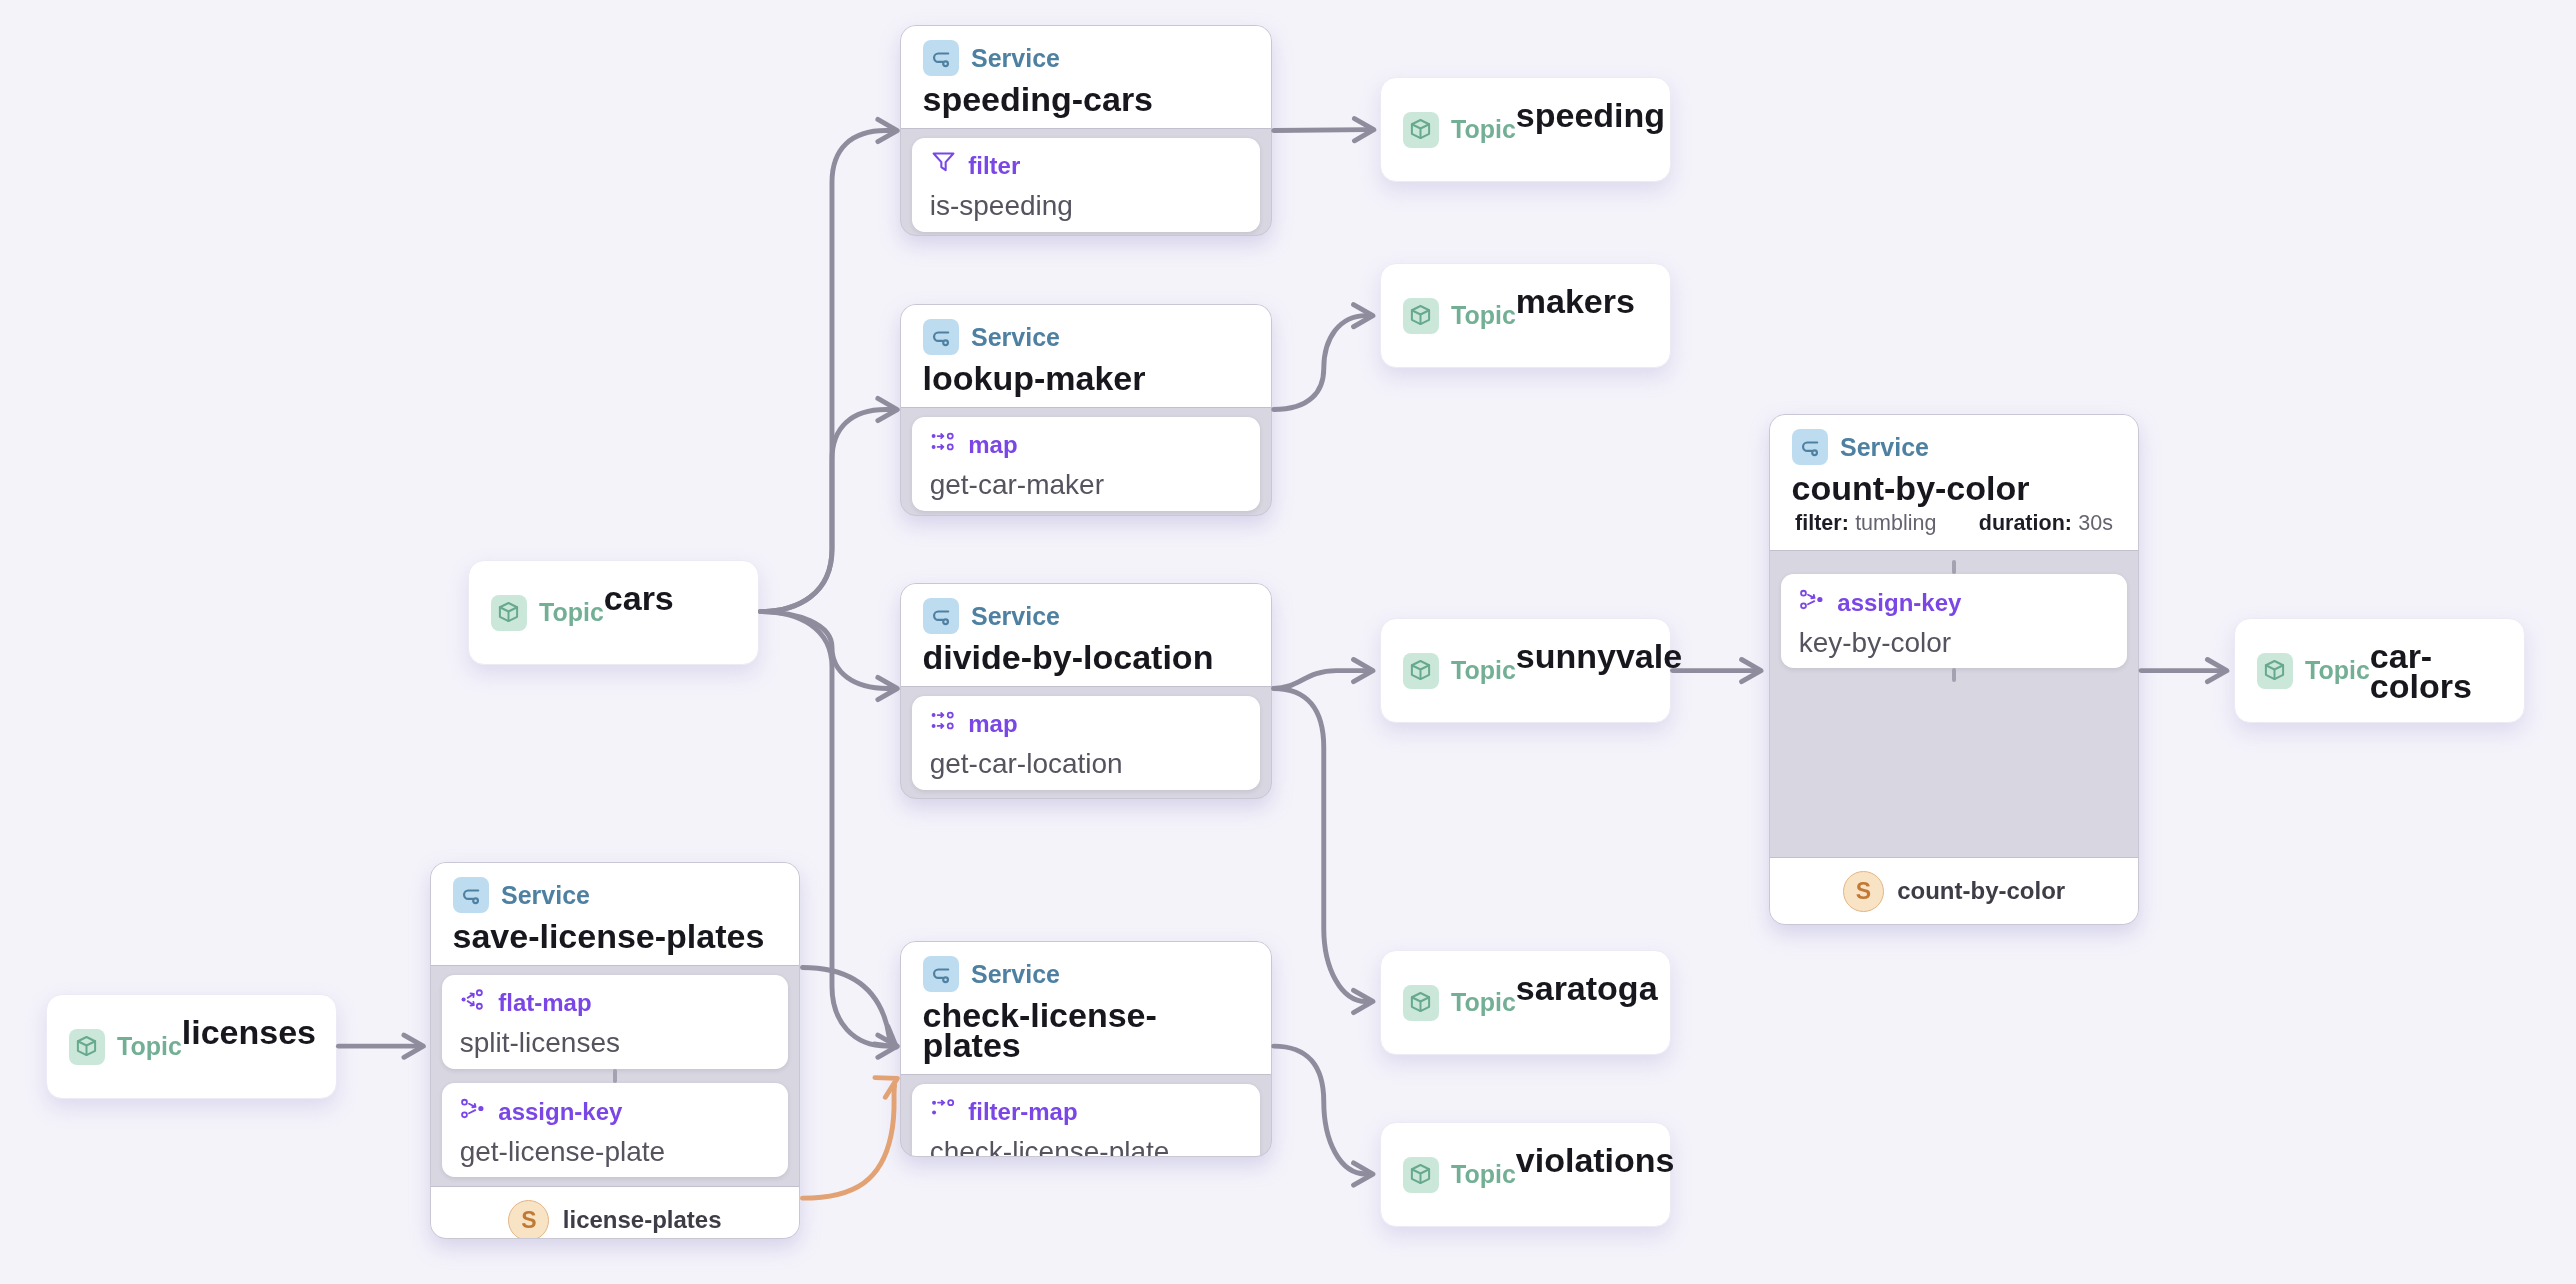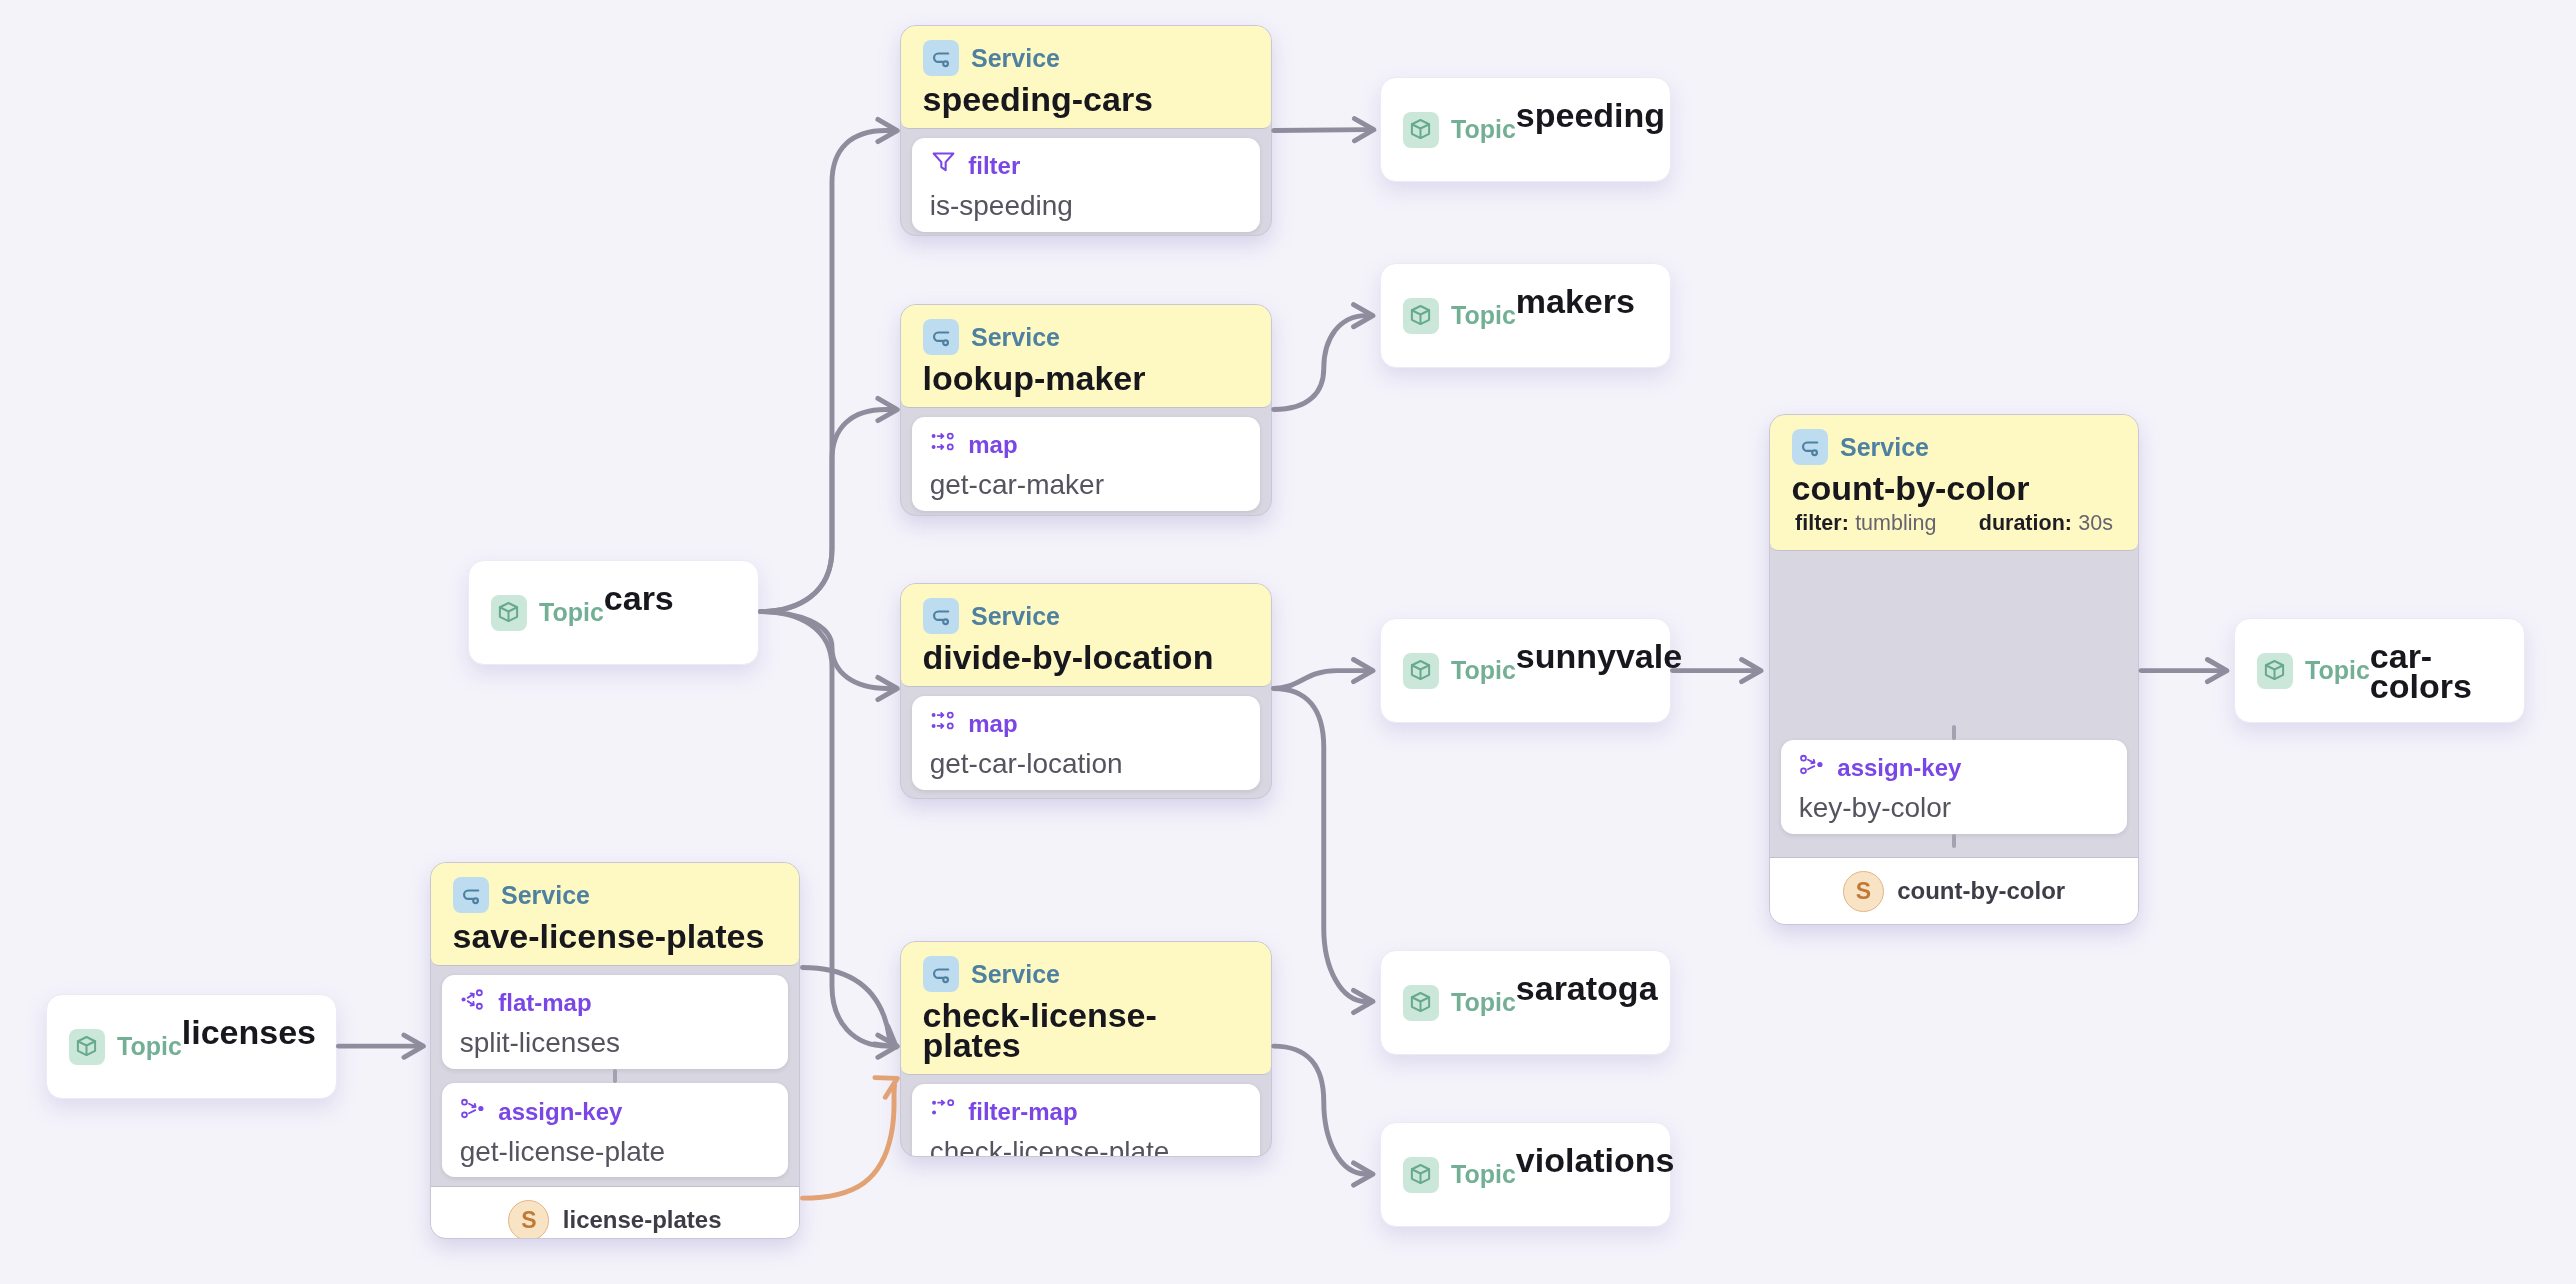--- a/index.html
+++ b/index.html
@@ -17,26 +17,26 @@
     box-shadow:0 9px 19.7px rgba(170,162,212,0.30);
     padding:14.3px 21.5px;display:flex;flex-direction:row;
   }
 
   
   .svc-card{
     background:#D8D6E0;border:1.8px solid #C9C7D4;border-radius:16px;
     box-shadow:0 9px 19.7px rgba(160,152,205,0.35);
     display:flex;flex-direction:column;overflow:hidden;
   }
-  .svc-header{background:#fef9c3;padding:14.3px 21.5px 13.4px;border-bottom:1.8px solid #C2C0CD;border-radius:8px;}
+  .svc-header{background:#ffffff;padding:14.3px 21.5px 13.4px;border-bottom:1.8px solid #C2C0CD;}
   .svc-meta{display:flex;justify-content:space-between;align-items:baseline;margin-top:8px;font-size:21.5px;padding:0 3.6px;}
   .meta-pair{white-space:nowrap;}
   .meta-label{color:#1E1D26;font-weight:700;}
   .meta-value{color:#66636F;margin-left:6.3px;font-weight:400;}
-  .svc-body{flex:1;display:flex;flex-direction:column;justify-content:flex-end;padding:9px 10.7px;}
+  .svc-body{flex:1;display:flex;flex-direction:column;justify-content:flex-start;padding:9px 10.7px;}
   .op-card{background:#FFFFFF;border-radius:12.5px;padding:11.6px 18px;box-shadow:0 1.8px 4.5px rgba(40,35,70,0.10);}
   .op-type{display:flex;align-items:center;gap:11.6px;font-size:24px;font-weight:600;color:#7A46E6;line-height:29px;}
   .op-name{font-size:28px;color:#56535F;margin-top:9px;line-height:29px;}
   .tick{width:4.5px;height:14.3px;background:#A4A2B0;border-radius:2.2px;align-self:center;flex:0 0 auto;}
   .svc-footer{background:#FFFFFF;border-top:1.8px solid #C2C0CD;padding:12.5px 10.7px;display:flex;align-items:center;justify-content:center;gap:13.4px;}
   .store-badge{
     width:39px;height:39px;border-radius:50%;flex:0 0 auto;
     background:#F9E3C5;border:1.8px solid #E3B585;color:#C07A36;
     font-size:23px;font-weight:700;display:flex;align-items:center;justify-content:center;
   }

